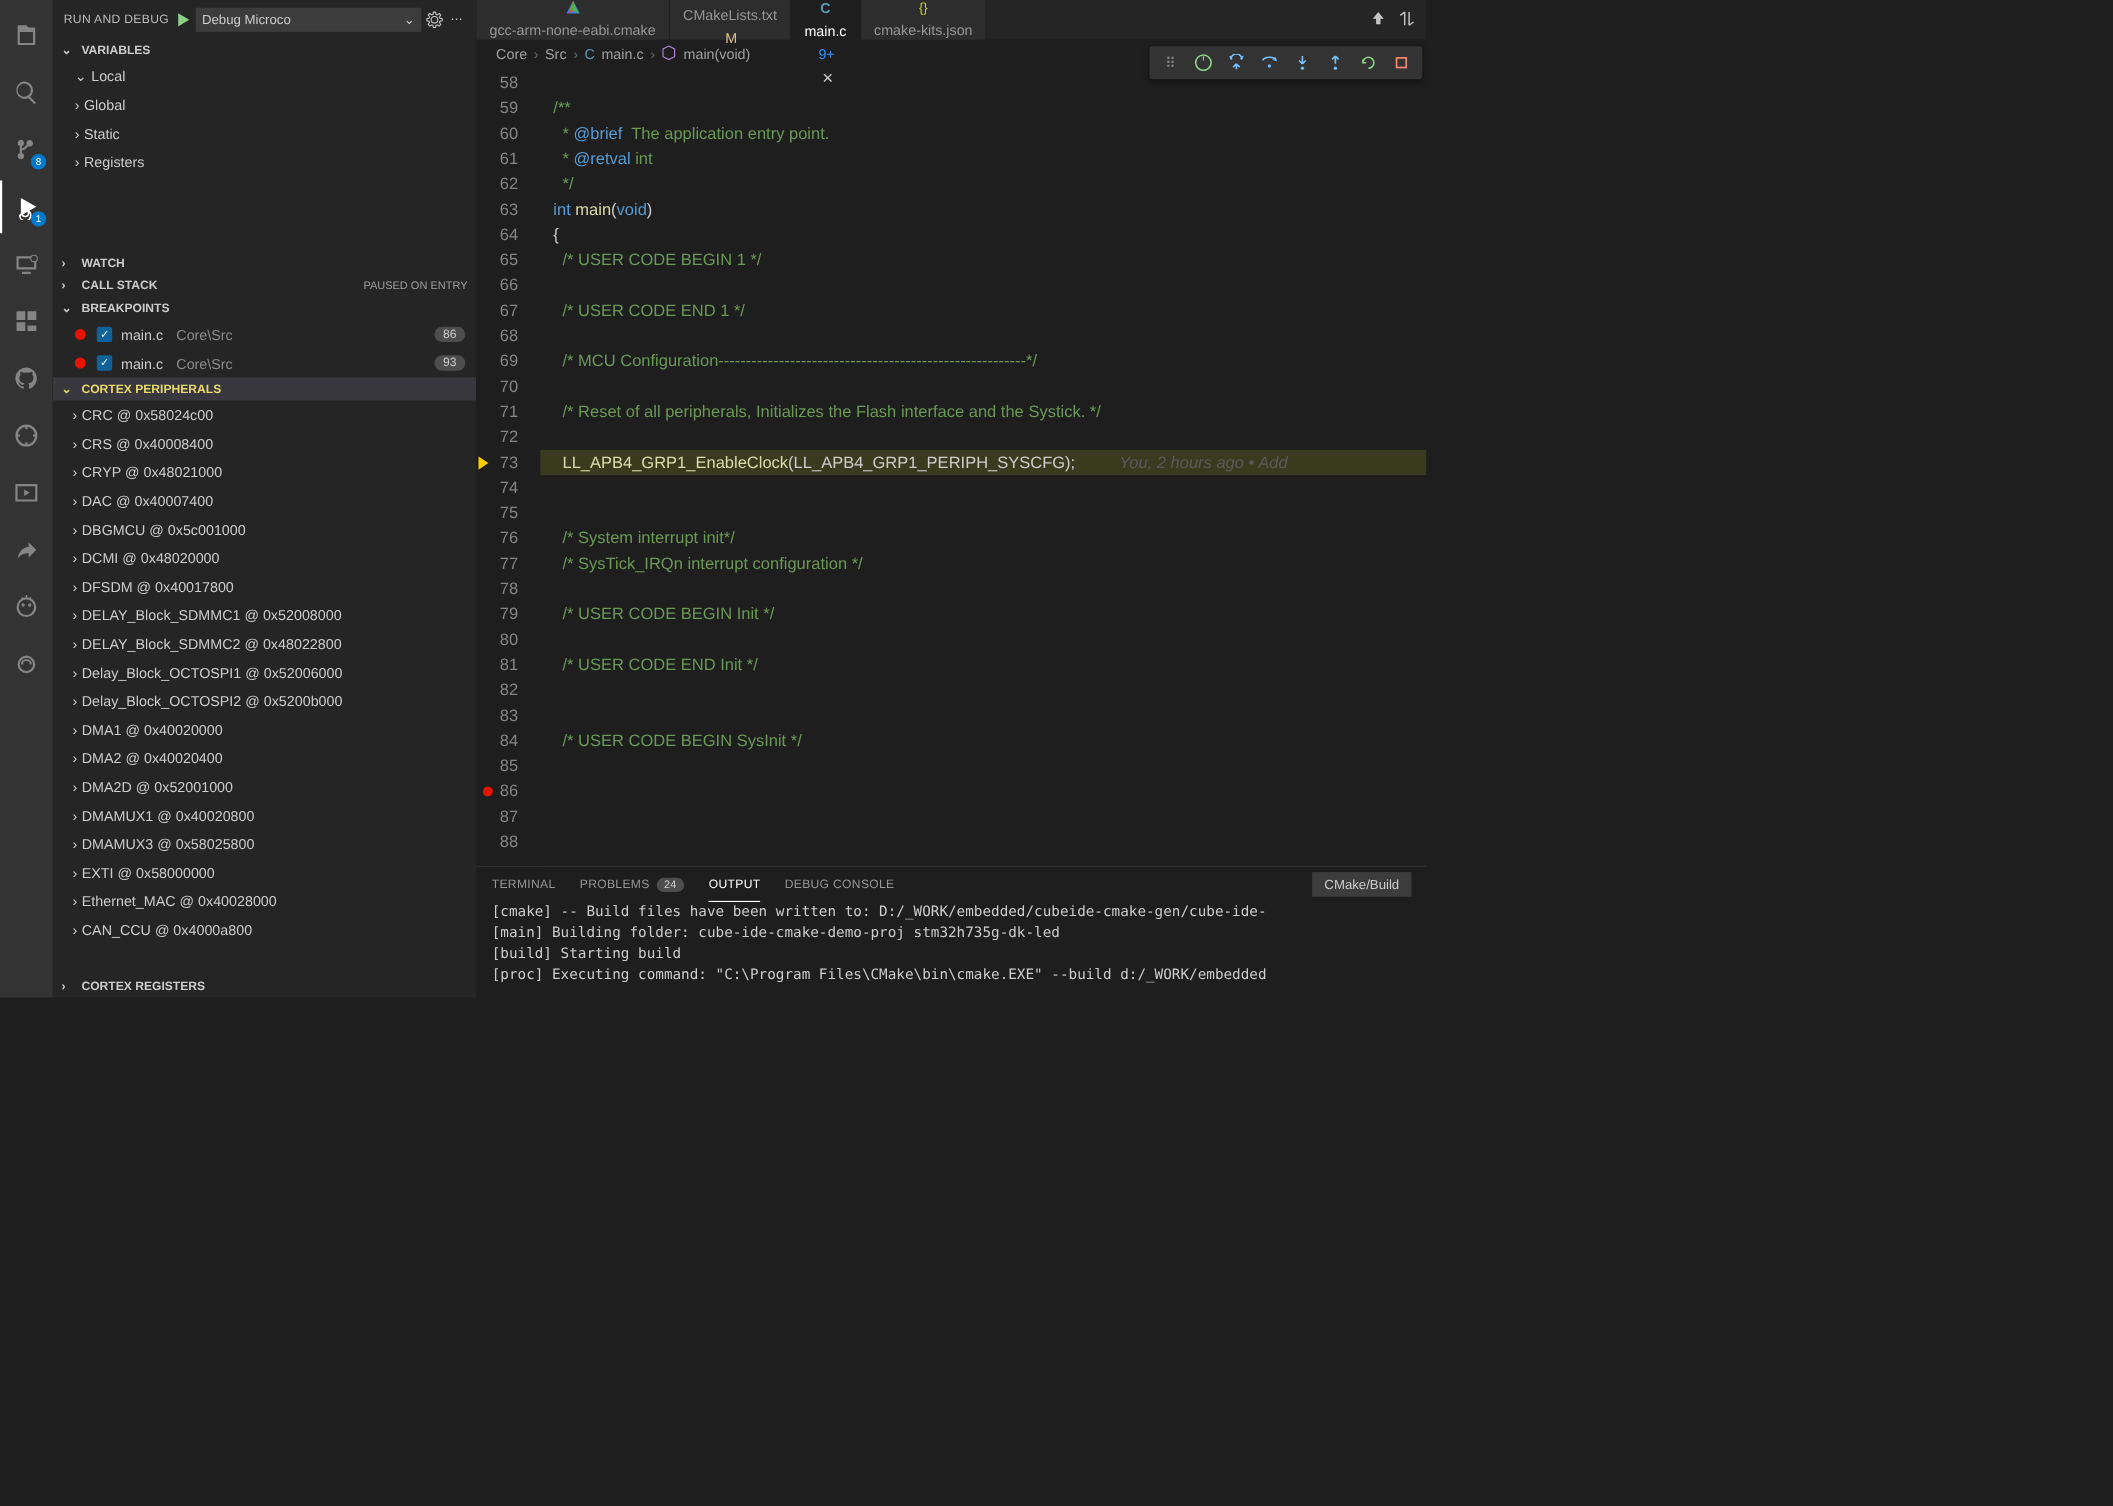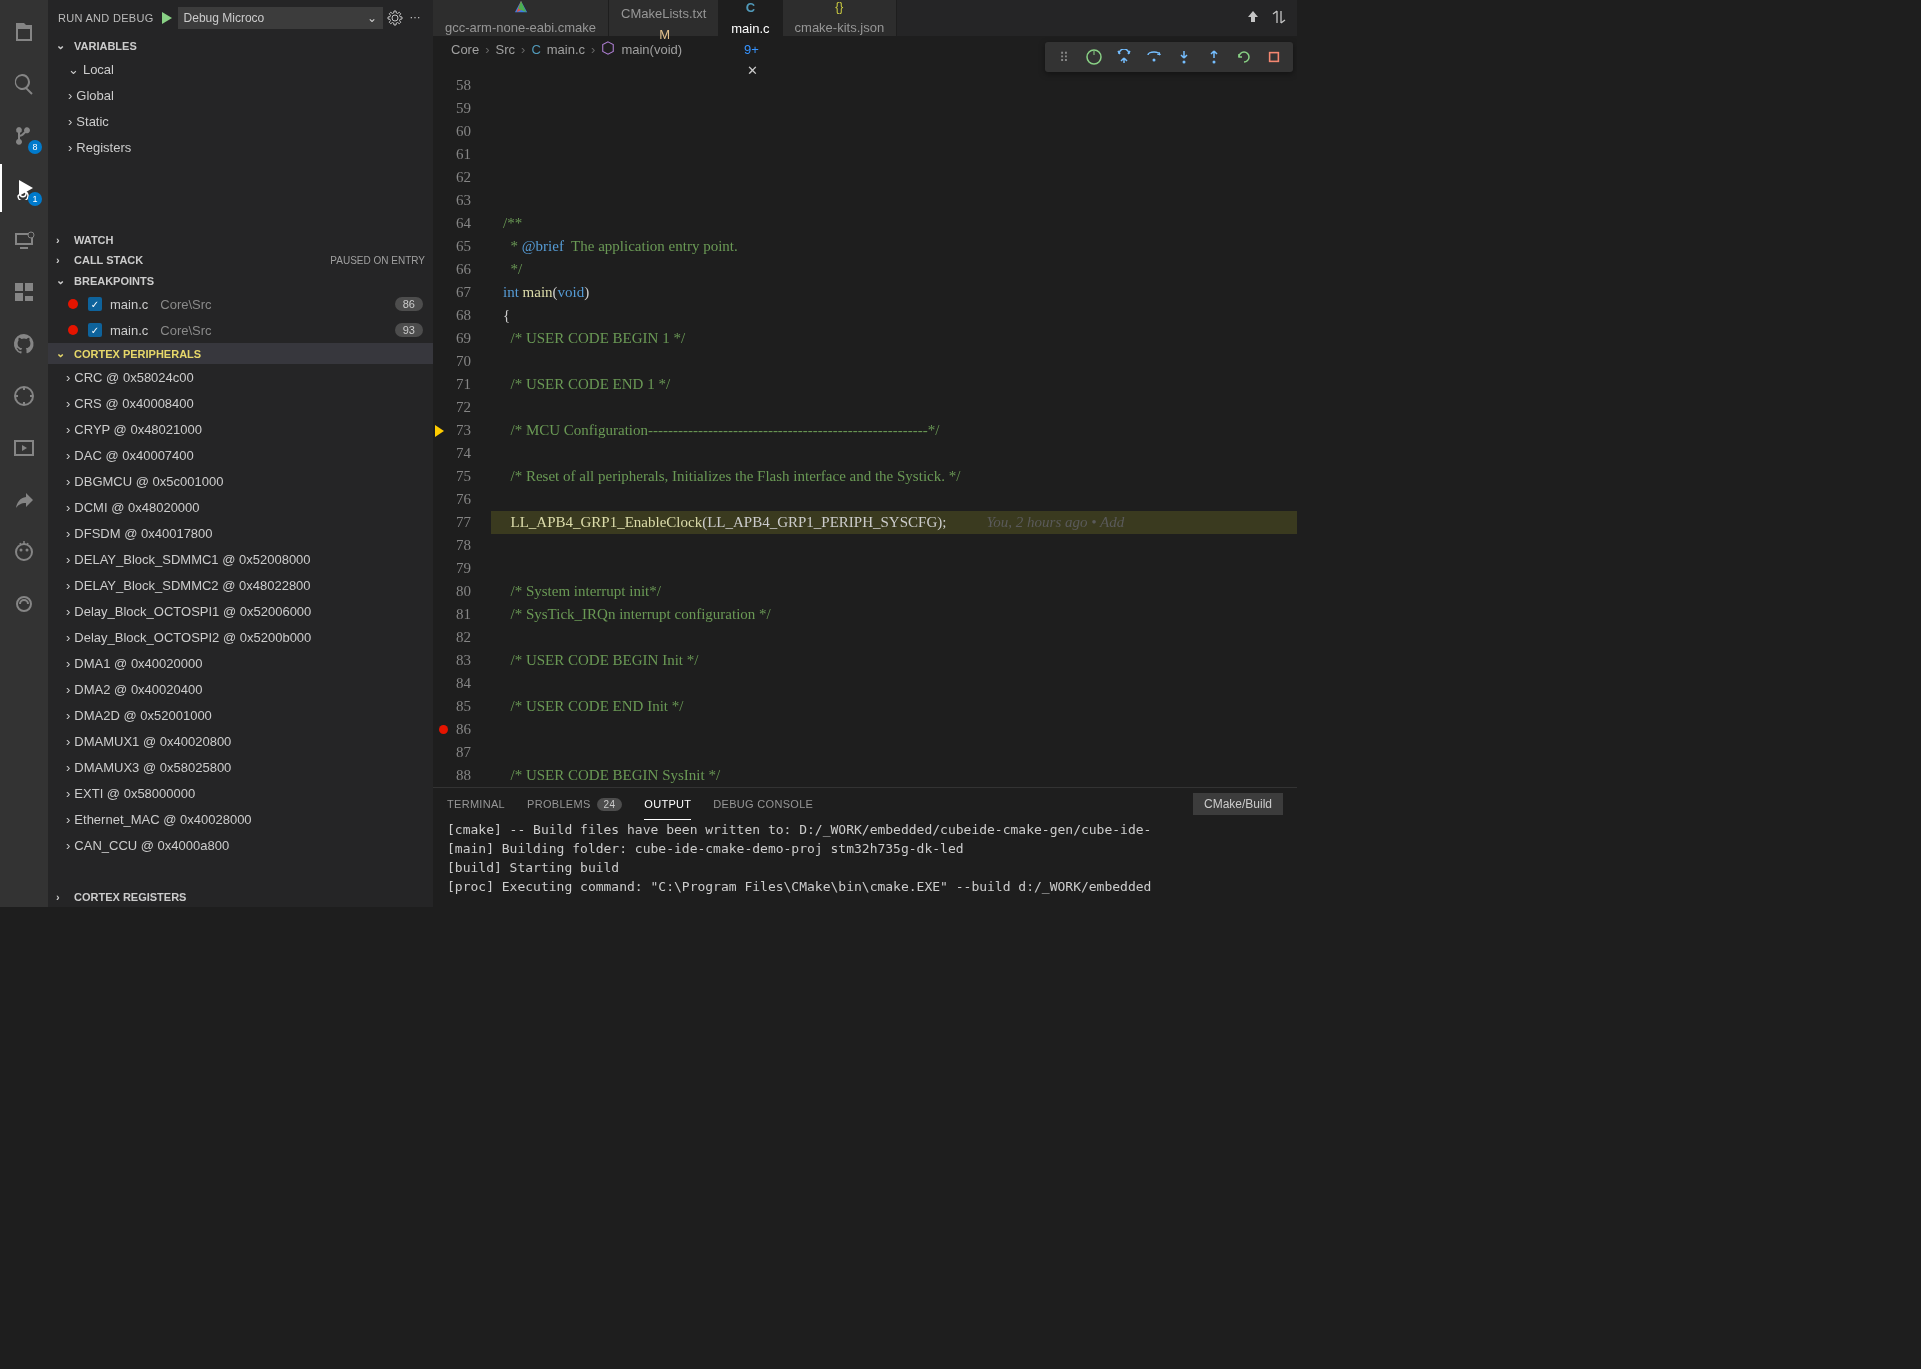--- a/index.html
+++ b/index.html
@@ -149,22 +149,22 @@
   position:absolute; top:42px; right:4px;
   background:#333333; display:flex; gap:12px; padding:6px 10px; border-radius:3px;
   box-shadow:0 2px 6px rgba(0,0,0,.4);
 }
 .dbg-btn { width:18px; height:18px; display:flex; align-items:center; justify-content:center; cursor:pointer; }
 .dbg-grip { color:#888; cursor:grab; }
 
 
 .editor {
   flex:1; display:flex; overflow:hidden;
-  font-family: Liberation Serif, serif;
-  font-size:15px; line-height:23px;align-items:flex-end;
+  font-family: Liberation Sans, sans-serif;
+  font-size:15px; line-height:23px;
 }
 .gutter {
   background:#1e1e1e; text-align:right; color:#858585;
   padding:0 16px 0 0; user-select:none; width:58px; position:relative;
 }
 .gutter .ln { height:23px; position:relative; padding-right:4px; }
 .gutter .bp::before {
   content:""; position:absolute; left:6px; top:7px; width:9px; height:9px;
   border-radius:50%; background:#e51400;
 }
@@ -573,20 +573,21 @@
           <div class="ln">84</div>
           <div class="ln">85</div>
           <div class="ln bp">86</div>
           <div class="ln">87</div>
           <div class="ln">88</div>
         </div>
       <div class="code">
 <div class="line"></div>
 <div class="line"><span class="cm">/**</span></div>
 <div class="line"><span class="cm">  * </span><span class="doctag">@brief</span><span class="cm">  The application entry point.</span></div>
+<div class="line"><span class="cm">  * </span><span class="doctag">@retval</span><span class="cm"> int</span></div>
 <div class="line"><span class="cm">  */</span></div>
 <div class="line"><span class="kw">int</span><span class="fn"> main</span><span>(</span><span class="kw">void</span><span>)</span></div>
 <div class="line"><span>{</span></div>
 <div class="line"><span class="cm">  /* USER CODE BEGIN 1 */</span></div>
 <div class="line"></div>
 <div class="line"><span class="cm">  /* USER CODE END 1 */</span></div>
 <div class="line"></div>
 <div class="line"><span class="cm">  /* MCU Configuration--------------------------------------------------------*/</span></div>
 <div class="line"></div>
 <div class="line"><span class="cm">  /* Reset of all peripherals, Initializes the Flash interface and the Systick. */</span></div>

